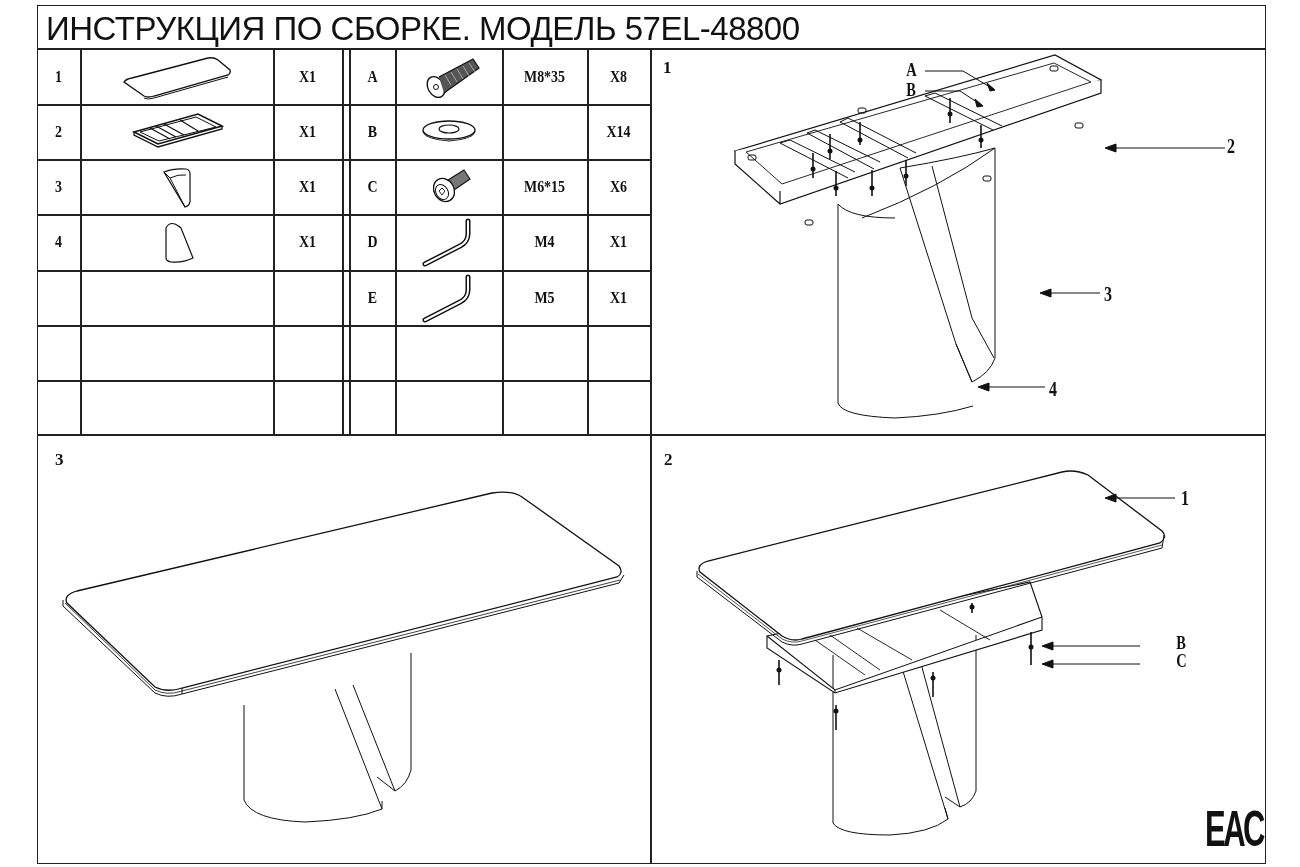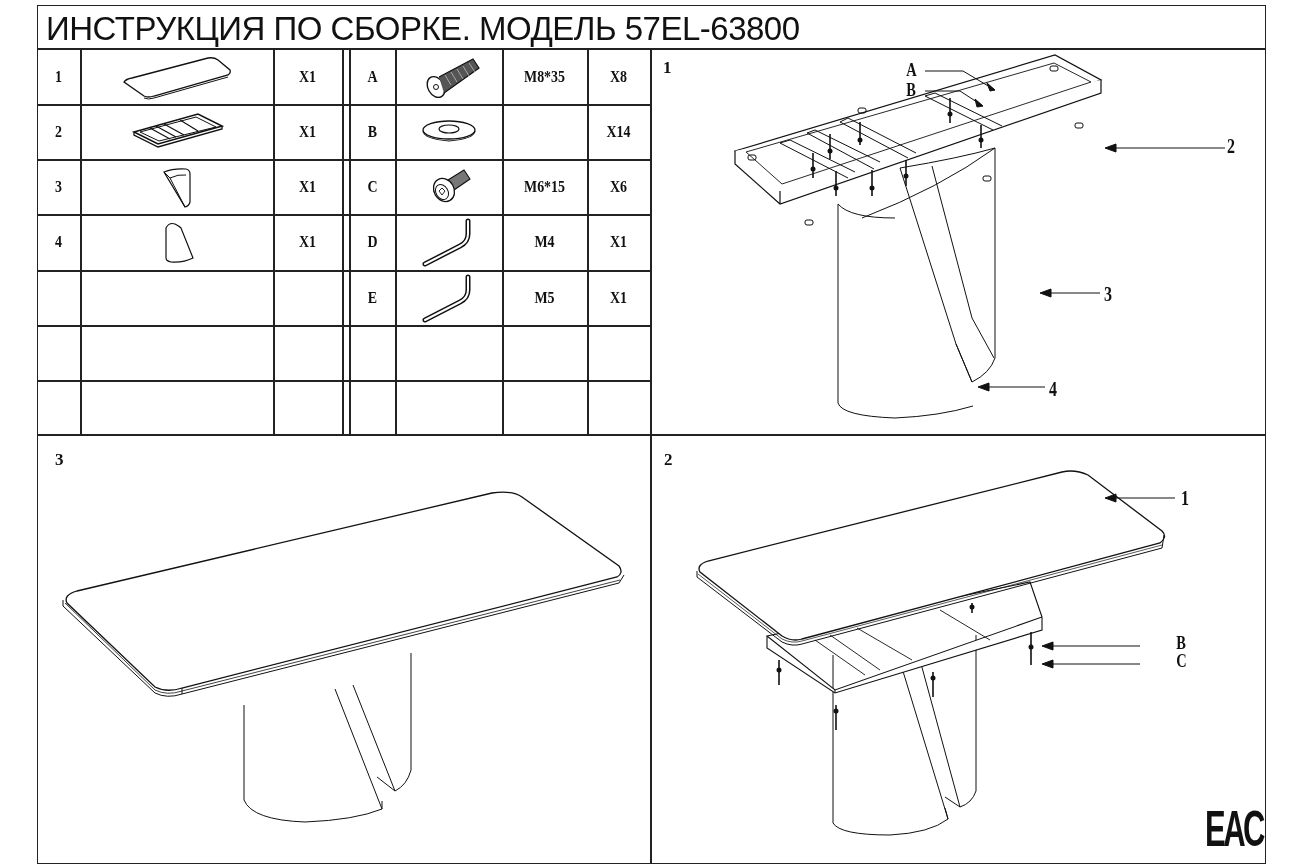--- a/index.html
+++ b/index.html
@@ -12,21 +12,21 @@
   .panel-num { position:absolute; font-size:17px; font-weight:bold; font-family:"Liberation Serif", serif; }
   .callout { position:absolute; font-size:20px; font-weight:bold; font-family:"Liberation Serif", serif; transform:scaleX(0.8); }
   svg { position:absolute; overflow:visible; }
   .eac { position:absolute; left:1205px; top:800px; font-family:"Liberation Sans", sans-serif; font-weight:bold; font-size:50px; letter-spacing:-4px; transform:scaleX(0.62); transform-origin:left top; color:#111; }
 </style>
 </head>
 <body>
 
 <div class="sheet"></div>
 
-<div class="title">ИНСТРУКЦИЯ ПО СБОРКЕ. МОДЕЛЬ 57EL-63800</div>
+<div class="title">ИНСТРУКЦИЯ ПО СБОРКЕ. МОДЕЛЬ 57EL-48800</div>
 
 <div class="hline" style="left:37px; top:48px; width:1229px;"></div>
 
 <div class="hline" style="left:37px; top:434px; width:1229px;"></div>
 <div class="vline" style="left:650px; top:48px; height:816px;"></div>
 
 <div>
   <div class="hline" style="left:37px; top:104px; width:613px;"></div>
   <div class="hline" style="left:37px; top:159px; width:613px;"></div>
   <div class="hline" style="left:37px; top:214px; width:613px;"></div>

